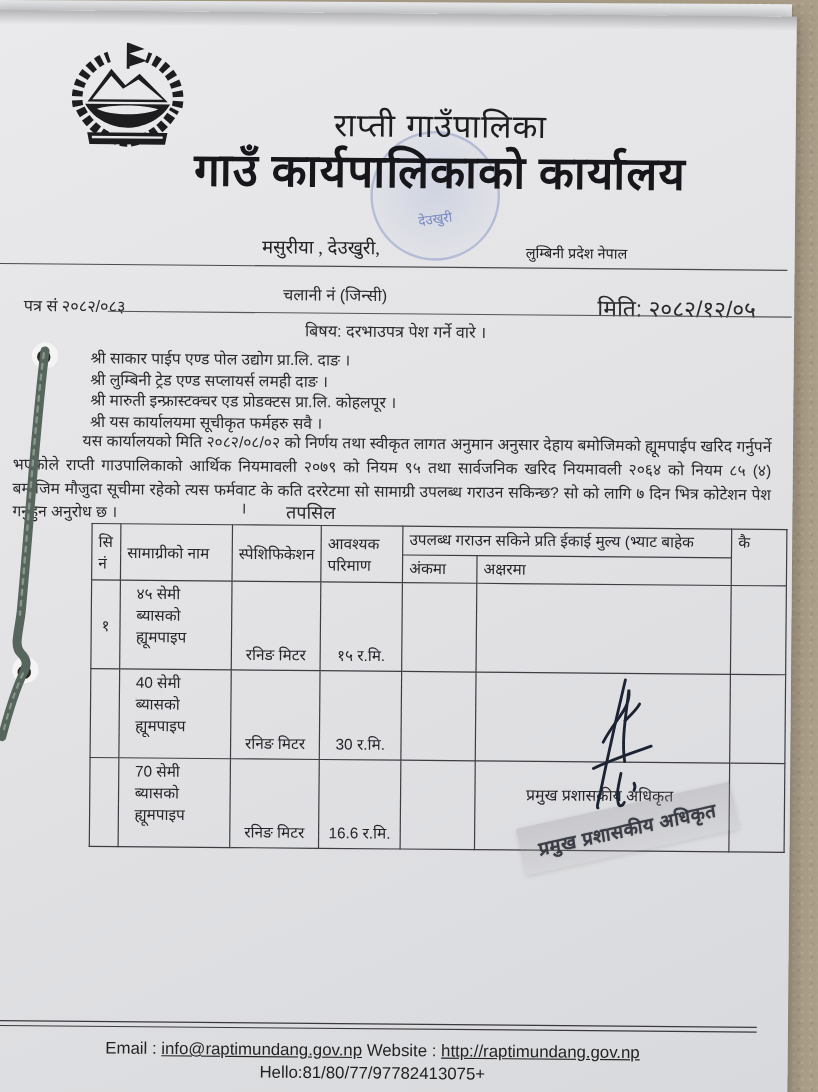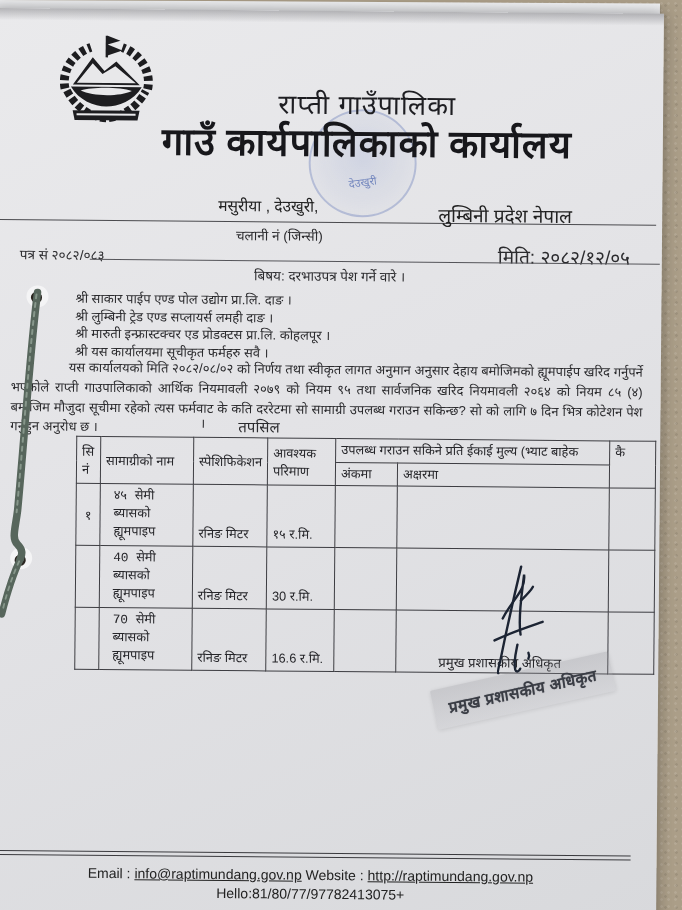--- a/index.html
+++ b/index.html
@@ -36,45 +36,45 @@
     font-size:27px;letter-spacing:1px;color:#1e1e22;z-index:3;}
   .hdr-line2{left:90px;right:10px;top:104px;text-align:center;
     font-size:38px;font-weight:600;letter-spacing:1px;color:#17171b;z-index:3;
     font-family:"Liberation Serif","DejaVu Serif",serif;}
   .round-stamp{left:318px;top:98px;width:104px;height:104px;border-radius:50%;
     border:2px solid rgba(78,104,176,.30);z-index:2;
     background:radial-gradient(circle at 50% 45%,rgba(96,122,194,.16),rgba(96,122,194,.04) 70%);
     display:flex;align-items:flex-end;justify-content:center;}
   .round-stamp .inner{font-size:11px;color:rgba(64,92,170,.65);
     transform:rotate(-8deg);margin-bottom:26px;}
-  .hdr-addr-left{left:228px;top:184px;font-size:15.5px;color:#222;z-index:3;}
-  .hdr-addr-right{left:448px;top:190px;font-size:19px;color:#222;z-index:3;}
+  .hdr-addr-left{left:228px;top:184px;font-size:15.5px;color:#222;z-index:3;font-family:Liberation Serif, serif;}
+  .hdr-addr-right{left:448px;top:190px;font-size:12px;color:#222;z-index:3;}
   .rule1{left:0;right:6px;top:211px;border-top:1.6px solid #4a4a4e;}
   .rule2{left:100px;right:2px;top:250px;border-top:1.3px solid #55555a;}
   
   .meta-ref{left:30px;top:237px;font-size:13.5px;}
-  .meta-dispatch{left:246px;top:216px;font-size:13.5px;}
+  .meta-dispatch{left:246px;top:226px;font-size:13.5px;}
   .meta-date{left:508px;top:231px;font-size:19px;}
   .subject{left:170px;width:340px;top:256px;text-align:center;font-size:13.5px;}
   
   .addr-list{left:86px;top:281px;font-size:13px;line-height:17.6px;}
   .body-para{left:22px;right:18px;top:349px;font-size:13px;line-height:19.8px;
     text-indent:58px;text-align:justify;}
   .stray-bar{left:212px;top:404px;font-size:13px;}
   .tapasil{left:250px;top:406px;font-size:15px;}
   
   .quote-table{left:88px;top:427px;border-collapse:collapse;table-layout:fixed;
     font-size:12.8px;color:#26262a;}
   .quote-table td,.quote-table th{border:1.3px solid #3d3d42;padding:1px 5px;
     font-weight:normal;text-align:left;vertical-align:middle;overflow:hidden;}
   .quote-table .sub th{height:20px;vertical-align:top;}
   .quote-table .hdr th{height:21px;}
-  .quote-table td.bottom{vertical-align:bottom;padding-bottom:4px;}
+  .quote-table td.bottom{vertical-align:bottom;padding-bottom:4px;text-align:center;}
   .quote-table td.sn{text-align:center;}
-  .quote-table td.name{padding-left:13px;vertical-align:bottom;padding-bottom:6px;font-family:Liberation Mono, monospace;}
+  .quote-table td.name{padding-left:13px;vertical-align:bottom;padding-bottom:18px;}
   
   .sig{left:476px;top:548px;width:108px;height:114px;z-index:6;}
   .sig-title{left:452px;top:641px;font-size:13.2px;color:#26262a;z-index:4;}
   .stamp{left:446px;top:658px;width:182px;height:40px;z-index:5;
     transform:rotate(-13deg);transform-origin:center;
     background:linear-gradient(rgba(150,150,156,.30),rgba(172,172,178,.16));
     box-shadow:0 1px 4px rgba(0,0,0,.10);border-radius:2px;
     display:flex;align-items:center;justify-content:center;}
   .stamp .txt{font-size:15.5px;font-weight:bold;color:#3a3d45;
     letter-spacing:.5px;transform:skewX(-4deg);text-shadow:0 0 1px rgba(58,61,69,.55);}

